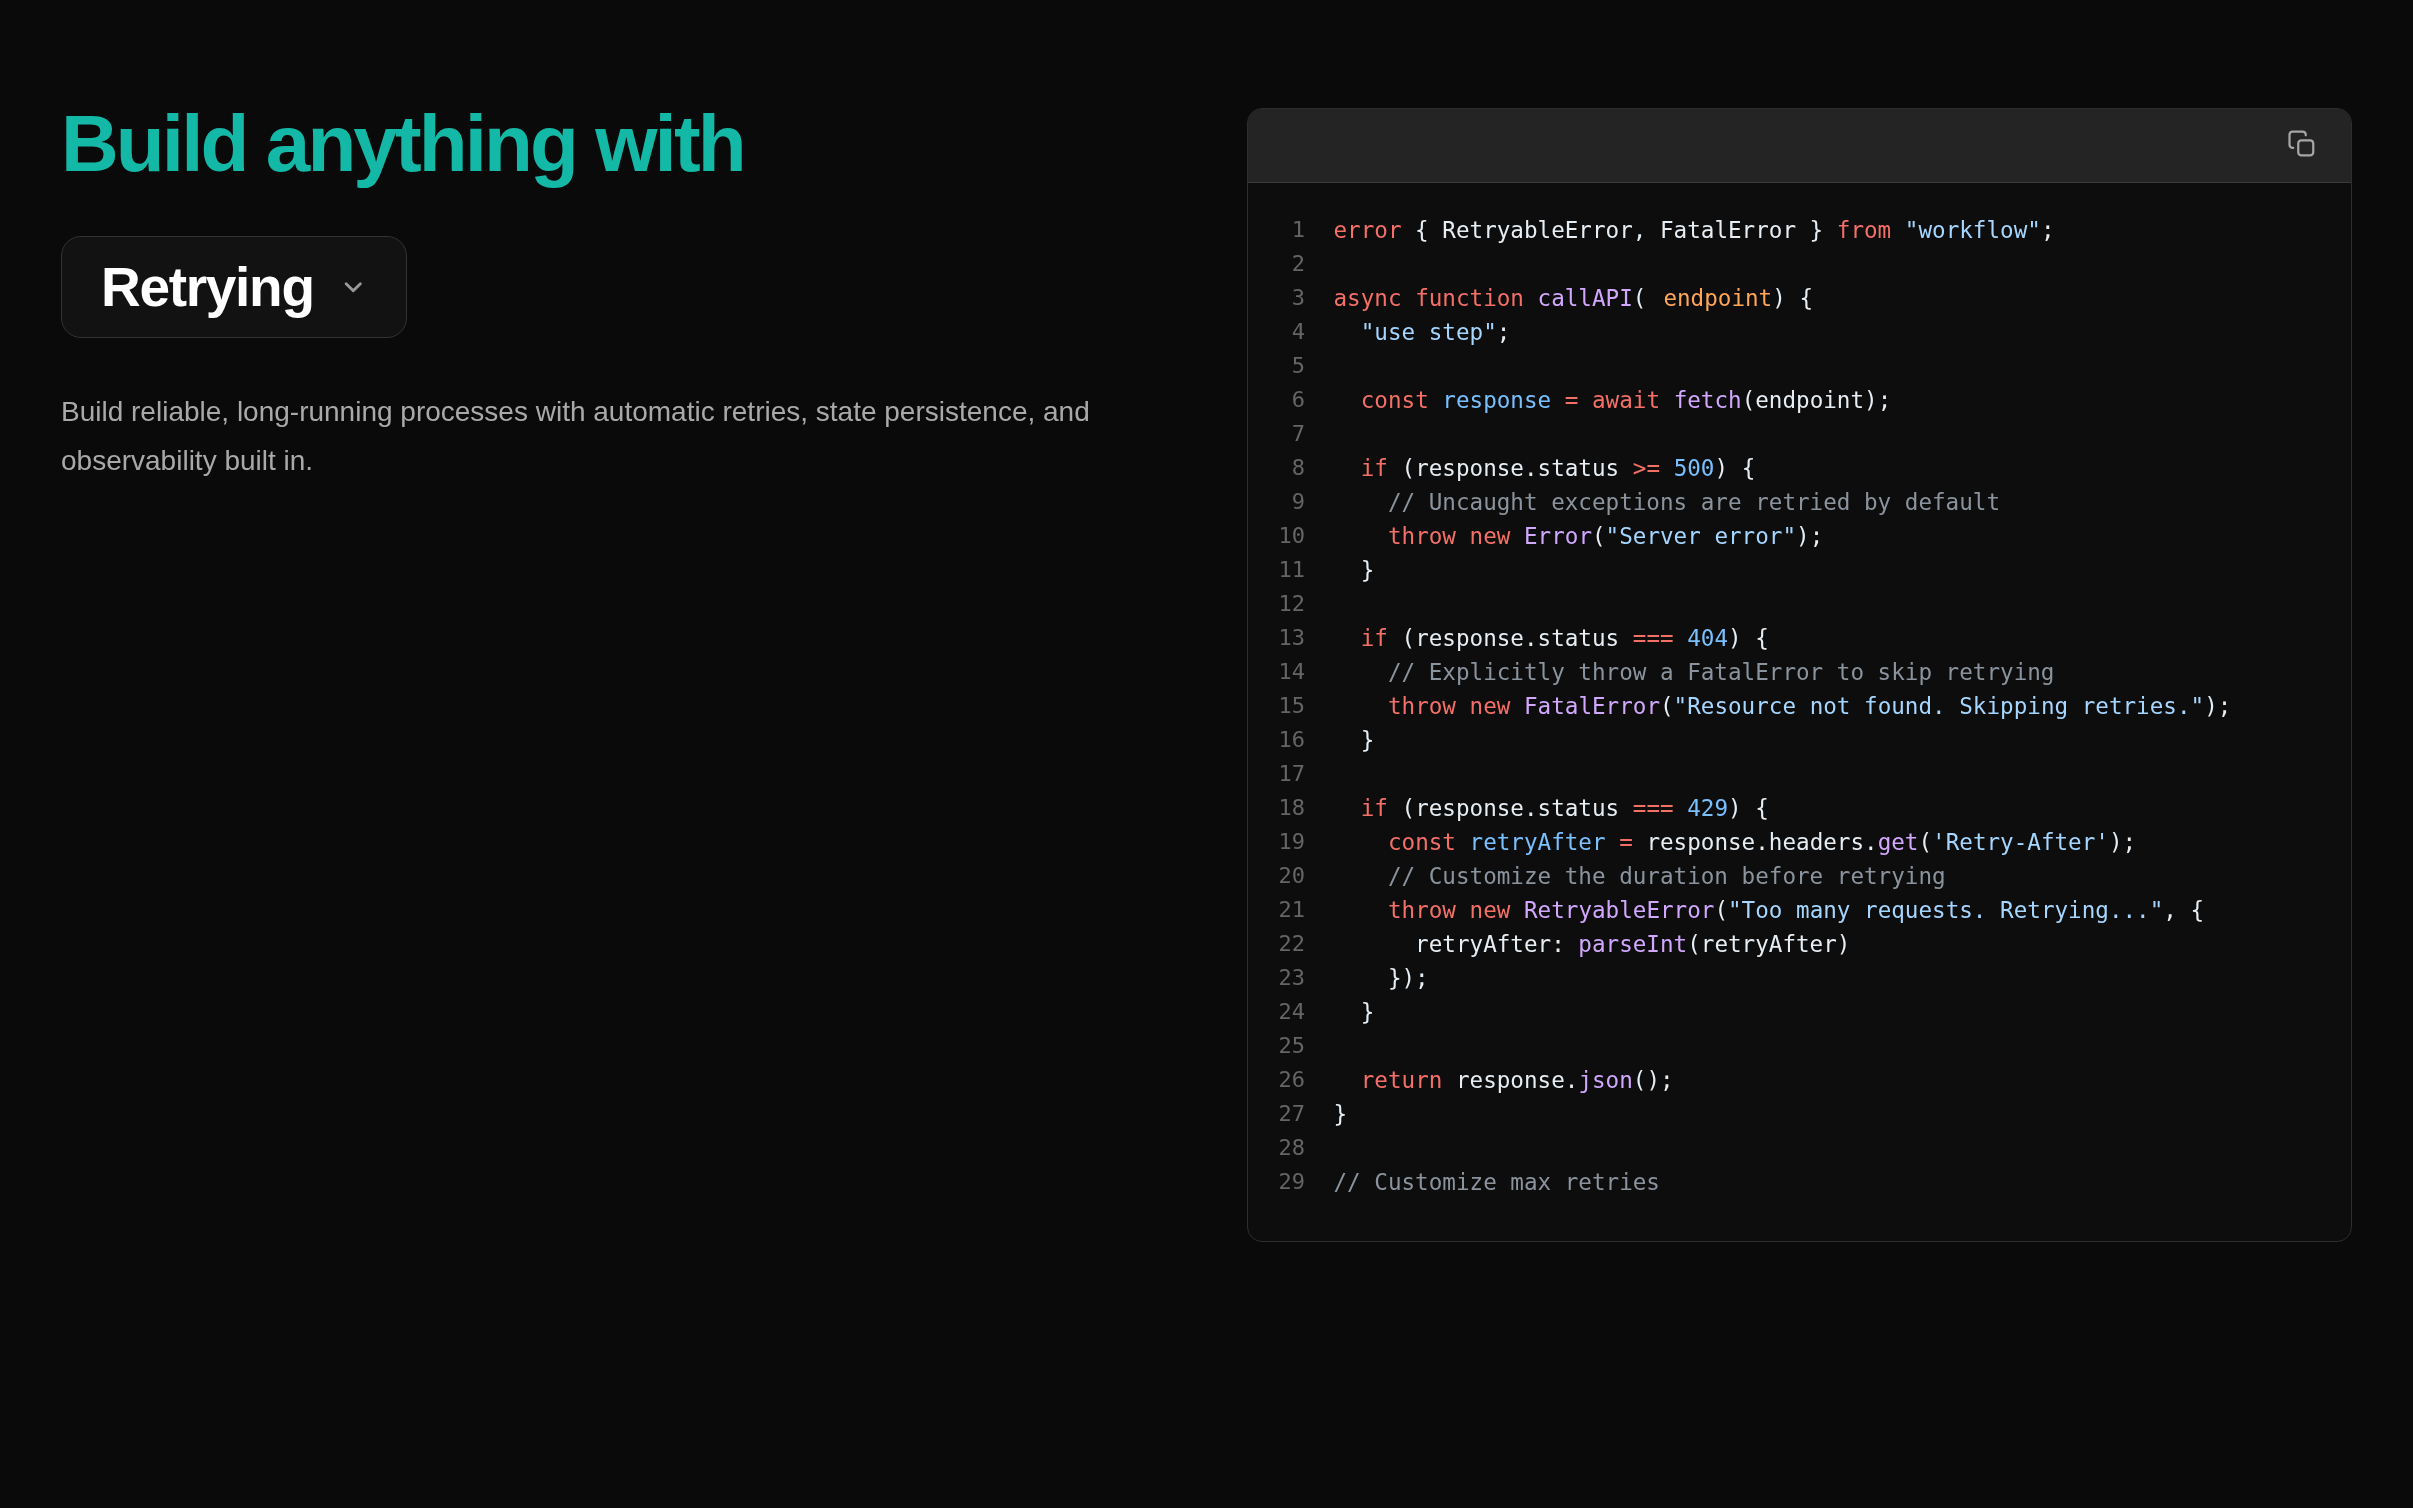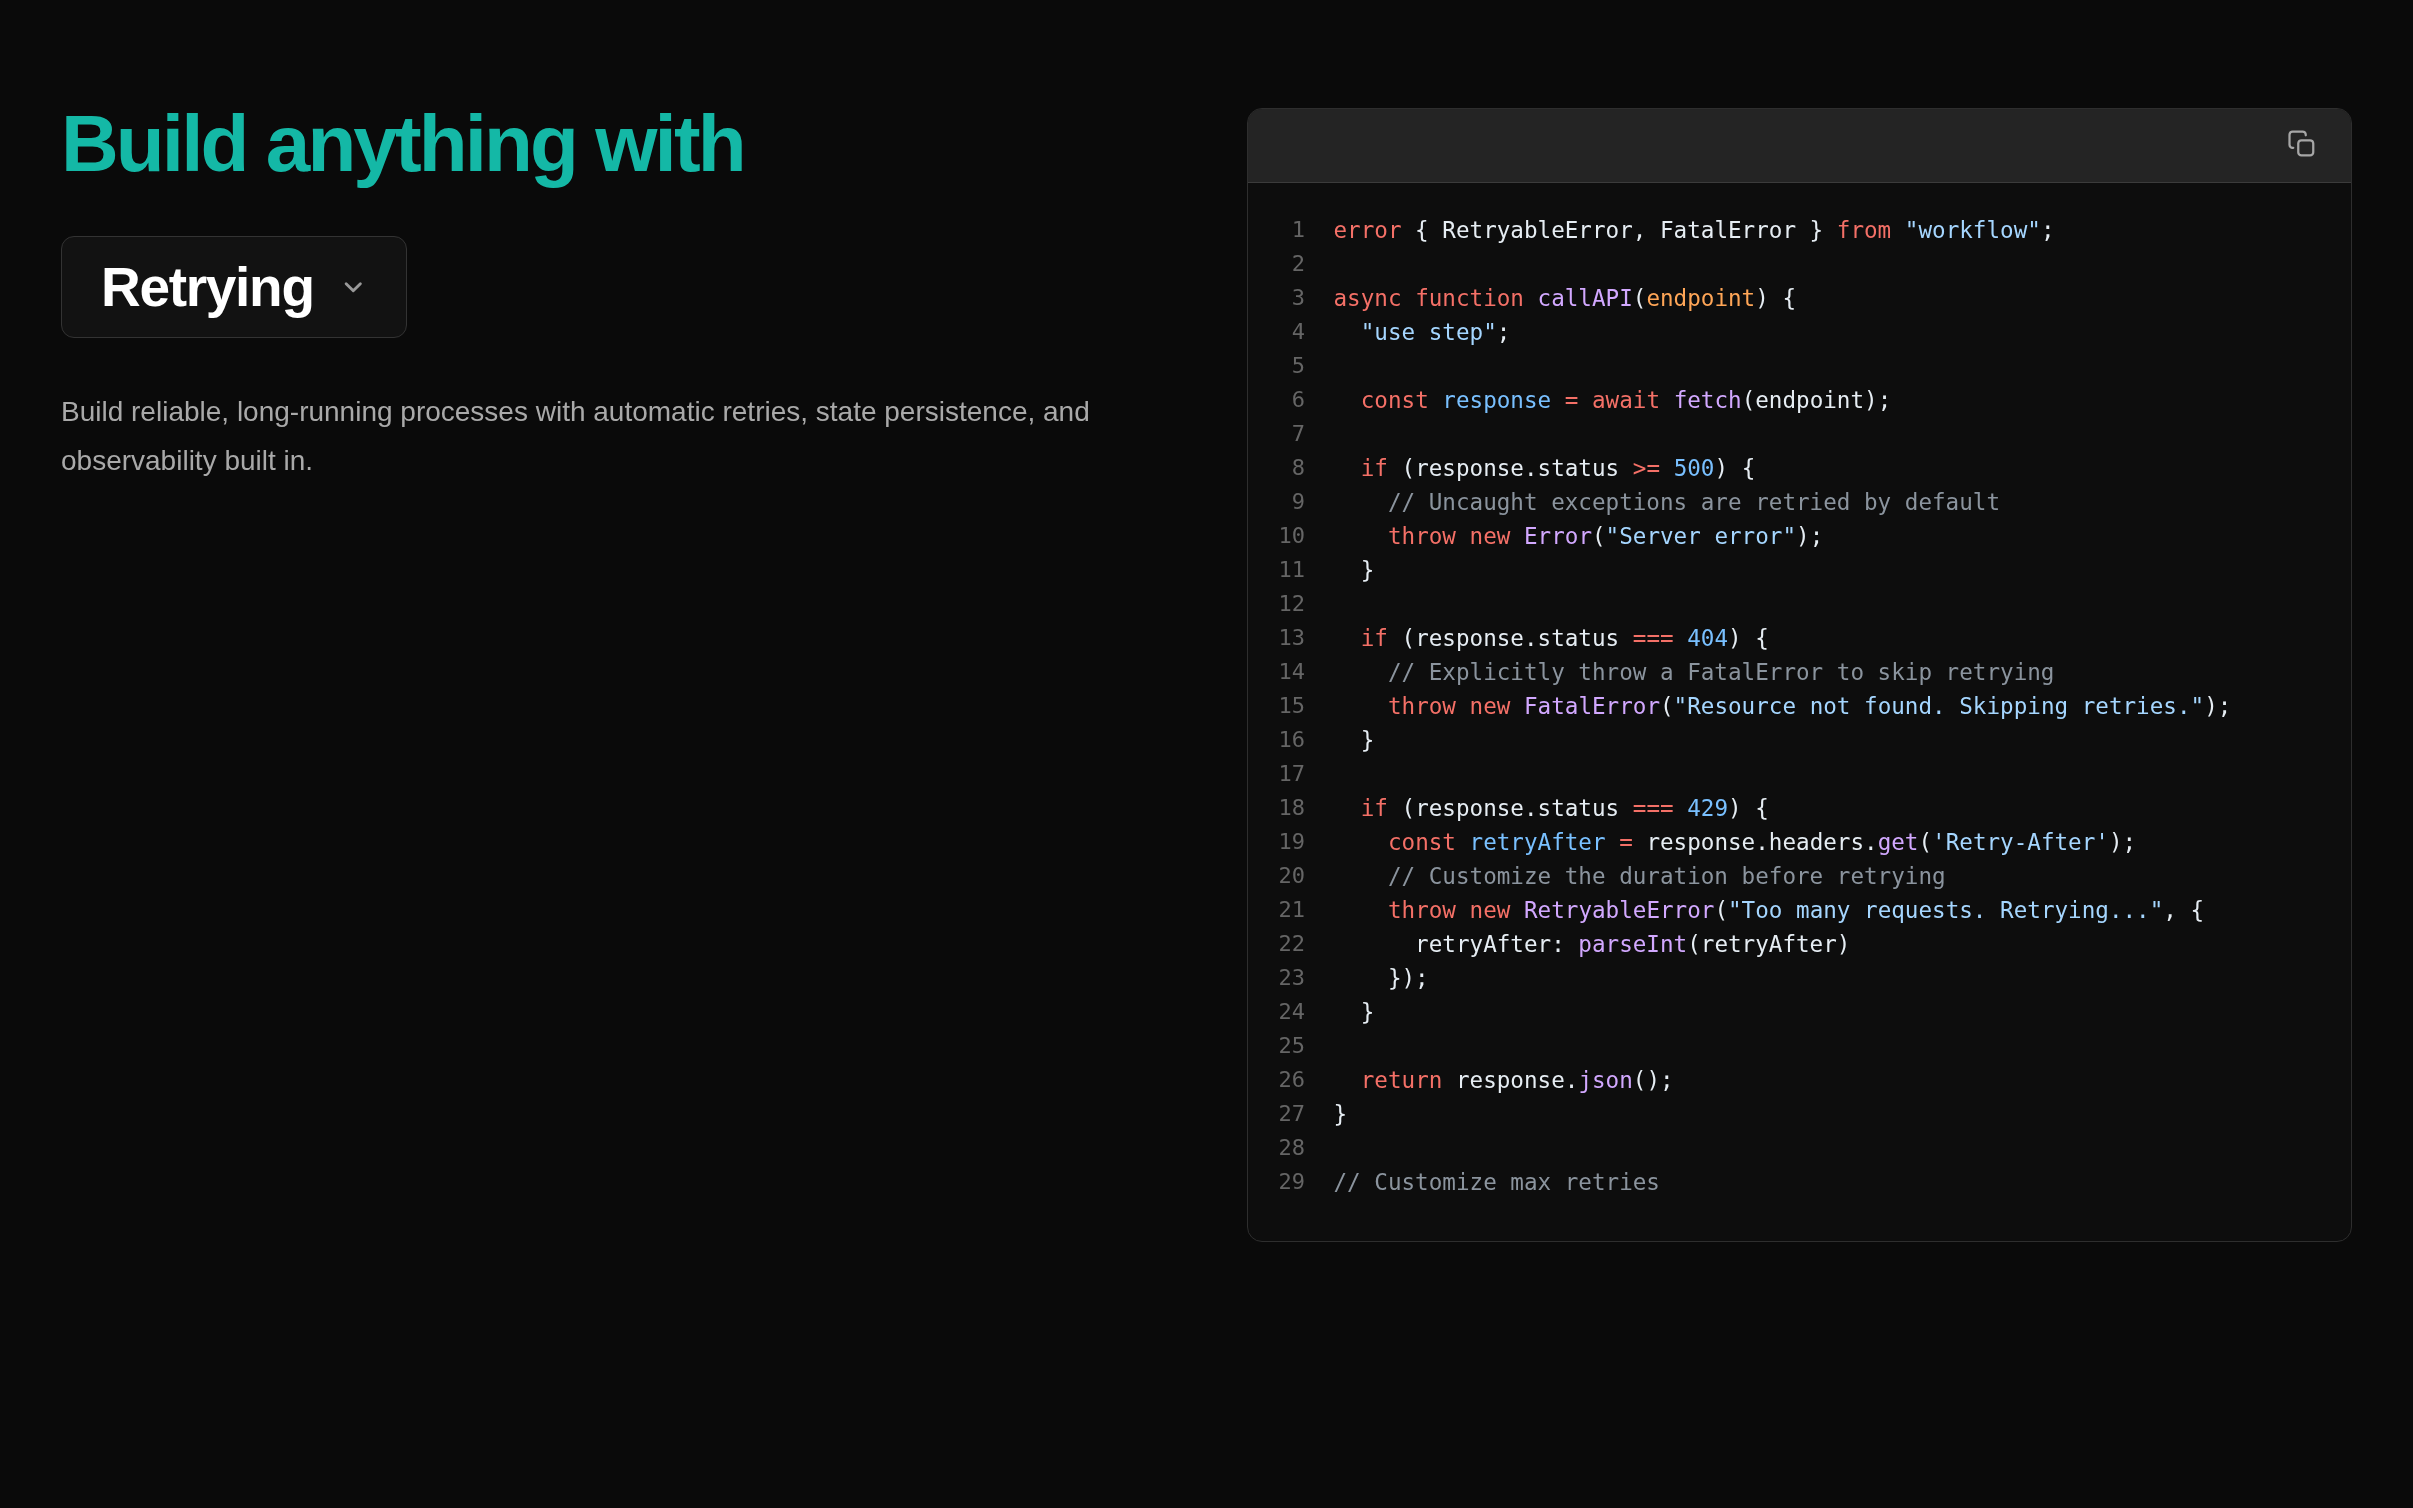--- a/index.html
+++ b/index.html
@@ -25,21 +25,21 @@
   }
   .feature-btn {
     margin-top: 48px;
     display: inline-flex;
     align-items: center;
     gap: 25px;
     height: 102px;
     padding: 0 39px;
     background: #121212;
     border: 1.7px solid #333333;
-    border-radius: 13px;
+    border-radius: 20px;
     cursor: pointer;
     color: #ffffff;
     font-family: "Liberation Sans", sans-serif;
   }
   .feature-btn .label {
     font-size: 55px;
     font-weight: 700;
     letter-spacing: -1.3px;
     line-height: 1;
   }
@@ -97,21 +97,21 @@
   }
   .line-content {
     margin-left: 28.5px;
     color: var(--c-plain_code, #e6edf3);
   }
   .tk-k { color: var(--c-accent_keyword, #f47067); }
   .tk-f { color: var(--c-accent_function, #d2a8ff); }
   .tk-v { color: var(--c-accent_variable, #79c0ff); }
   .tk-s { color: var(--c-accent_string, #a5d6ff); }
   .tk-n { color: var(--c-accent_number, #79c0ff); }
-  .tk-o { color: var(--c-accent_param, #ffa657); }
+  .tk-o { color: var(--c-accent_param, #ffa657); margin-left: 17px; }
   .tk-c { color: var(--c-comment, #8b949e); }
   .tk-p { color: var(--c-plain_code, #e6edf3); }
 </style>
 </head>
 <body>
 
 <div class="hero">
   <h1>Build anything with</h1>
   <div>
     <button class="feature-btn">

